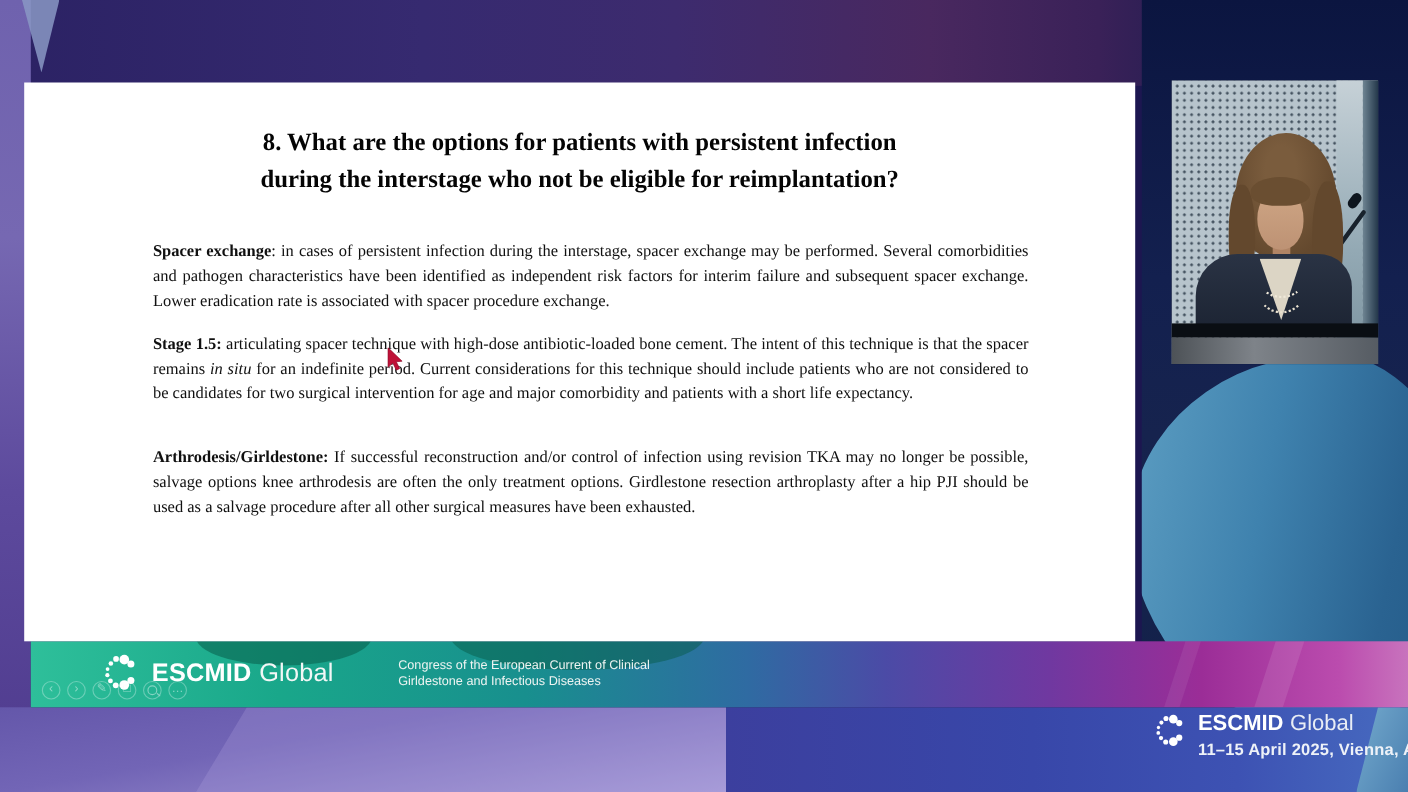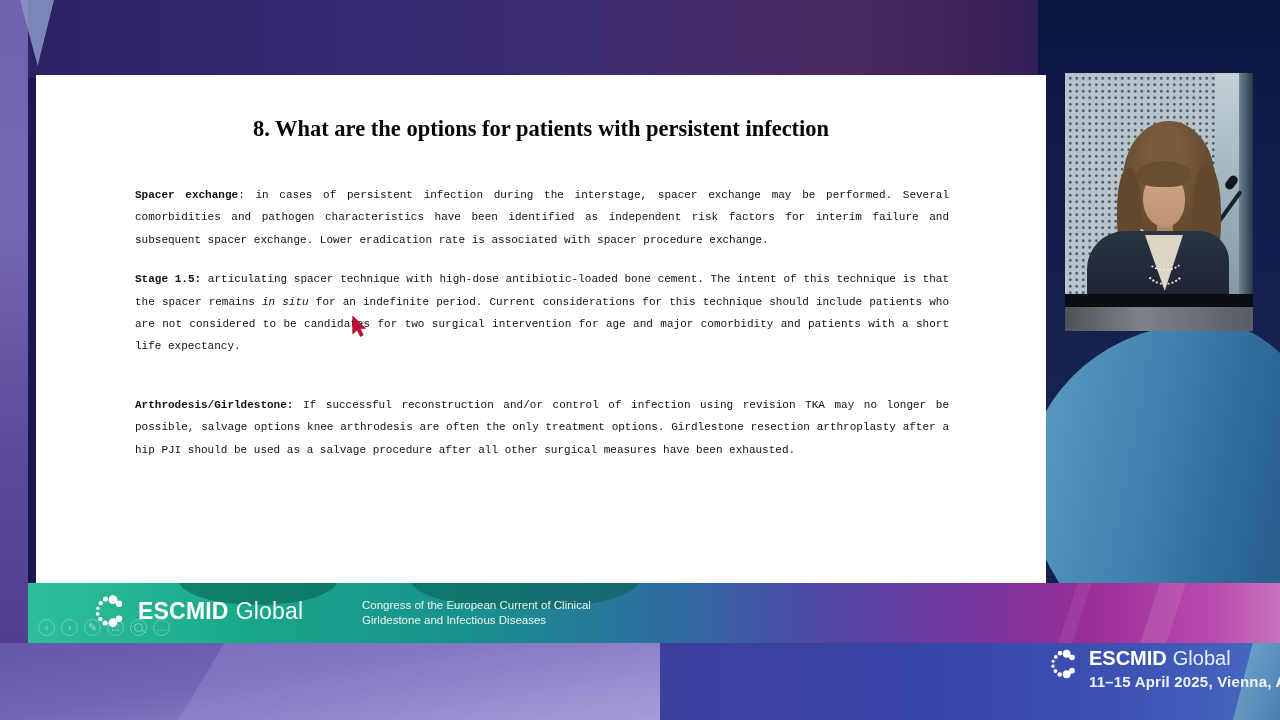--- a/index.html
+++ b/index.html
@@ -47,27 +47,27 @@
   .toolbar{left:10px;top:36px;display:flex;gap:6px;opacity:.55;}
   .tb-btn{width:17px;height:17px;border:1px solid rgba(240,248,248,.6);border-radius:50%;
     display:flex;align-items:center;justify-content:center;color:rgba(240,248,248,.9);
     font-size:11px;line-height:1;cursor:pointer;box-sizing:border-box;}
   .tb-btn .g{display:block;transform:translateY(-0.5px);}
   .mag{width:7px;height:7px;border:1.4px solid rgba(240,248,248,.85);border-radius:50%;position:relative;display:block;}
   .mag::after{content:"";position:absolute;width:4px;height:1.4px;background:rgba(240,248,248,.85);
     right:-3.5px;bottom:-1px;transform:rotate(40deg);}
 
   
-  .slide{left:36px;top:75px;width:1010px;height:508px;background:#ffffff;color:#040404;}
+  .slide{left:22px;top:75px;width:1010px;height:508px;background:#ffffff;color:#040404;}
   .slide-title{padding-top:37px;text-align:center;
     font-family:"Liberation Serif","DejaVu Serif",serif;
     font-weight:bold;font-size:22.5px;line-height:34px;}
   .slide-text{padding:0 97px 0 99px;
-    font-family:Liberation Mono, monospace;
-    font-size:11px;line-height:22.4px;text-align:justify;color:#101010;}
+    font-family:Liberation Serif, serif;
+    font-size:15px;line-height:22.4px;text-align:justify;color:#101010;margin-left:18px;}
   .slide-text p{margin:0;}
   .p1{margin-top:38px !important;}
   .p2{margin-top:17px !important;}
   .p3{margin-top:36px !important;}
   .cursor{left:352px;top:316px;}
 
   
   .video-frame{left:1065px;top:73px;width:188px;height:258px;background:#0a1331;overflow:hidden;}
   .panel{left:0;top:0;right:0;bottom:0;background-color:#b7c4cc;
     background-image:radial-gradient(rgba(30,45,60,.75) 1.1px,transparent 1.5px);
@@ -169,20 +169,21 @@
       </span>
     <span class="tb-btn">
         <span class="g">…</span>
       </span>
   </div>
 </div>
 
 <div class="abs slide">
   <div class="slide-title">
     <div>8. What are the options for patients with persistent infection</div>
+    <div>during the interstage who not be eligible for reimplantation?</div>
   </div>
   <div class="slide-text">
     <p class="p1"><b>Spacer exchange</b><span>: in cases of persistent infection during the interstage, spacer exchange may be performed. Several comorbidities and pathogen characteristics have been identified as independent risk factors for interim failure and subsequent spacer exchange. Lower eradication rate is associated with spacer procedure exchange.</span><i></i><span></span></p>
     <p class="p2"><b>Stage 1.5:</b><span> articulating spacer technique with high-dose antibiotic-loaded bone cement. The intent of this technique is that the spacer remains </span><i>in situ</i><span> for an indefinite period. Current considerations for this technique should include patients who are not considered to be candidates for two surgical intervention for age and major comorbidity and patients with a short life expectancy.</span></p>
     <p class="p3"><b>Arthrodesis/Girldestone:</b><span> If successful reconstruction and/or control of infection using revision TKA may no longer be possible, salvage options knee arthrodesis are often the only treatment options. Girdlestone resection arthroplasty after a hip PJI should be used as a salvage procedure after all other surgical measures have been exhausted.</span><i></i><span></span></p>
   </div>
 </div>
 
 <svg class="abs cursor" width="15" height="21" viewBox="0 0 11 17">
   <path d="M0 0 L0 14.5 L3.6 11.4 L6.2 16.6 L8.6 15.4 L6.1 10.4 L10.4 10 Z" fill="#bf1238" stroke="#8d0c2a" stroke-width="0.5"></path>

